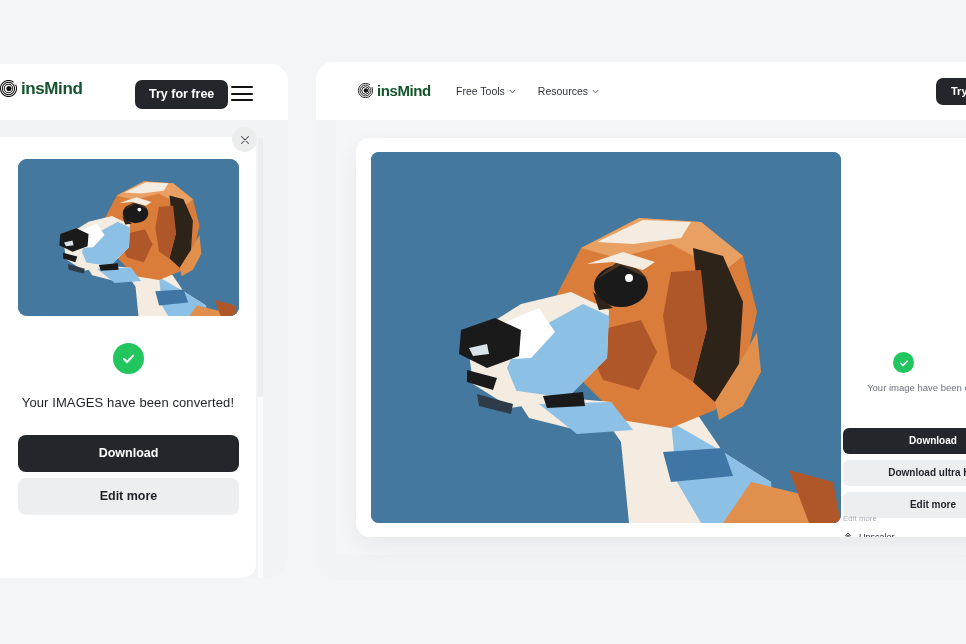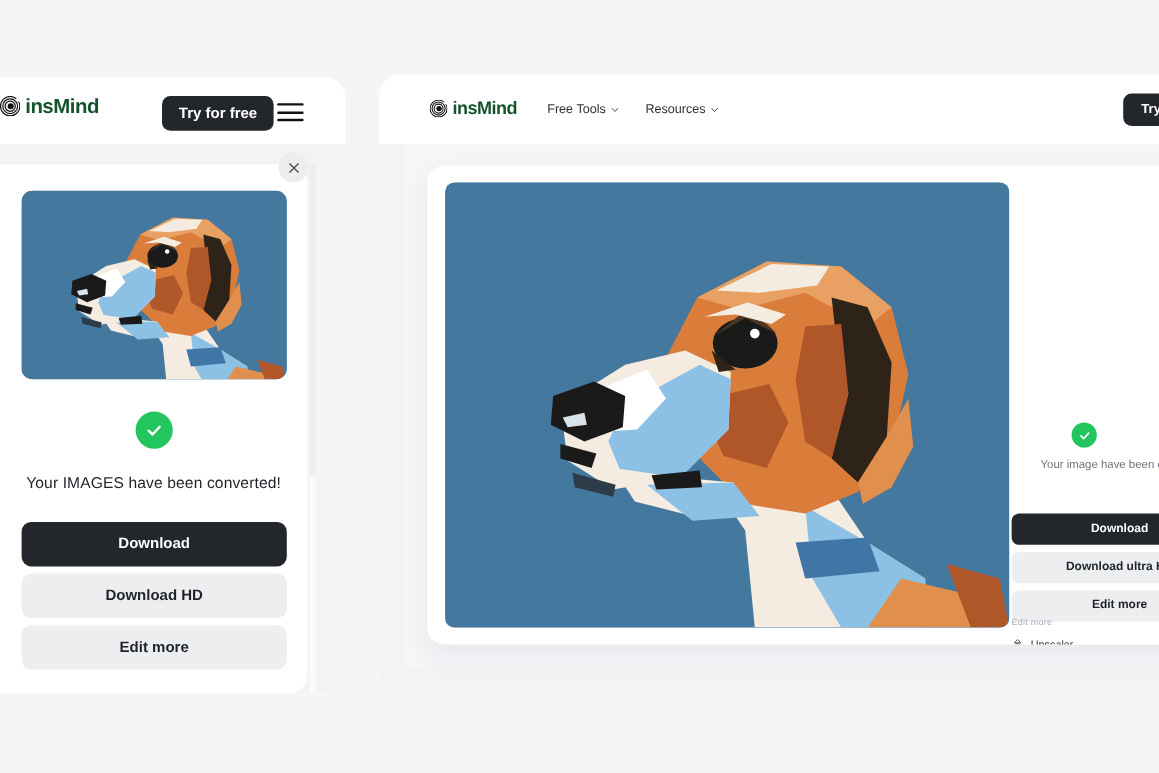--- a/index.html
+++ b/index.html
@@ -261,21 +261,20 @@
         <div class="m-check">
           <svg>
               <use href="#check"></use>
             </svg>
         </div>
 
         <div class="m-msg">Your IMAGES have been converted!</div>
 
         <div class="m-btns">
           <button class="m-btn primary">Download</button>
-          <button class="m-btn ghost">Download HD</button>
           <button class="m-btn ghost">Edit more</button>
         </div>
       </div>
 
       <div class="m-scroll">
           <i></i>
         </div>
     </div>
   </div>
 

